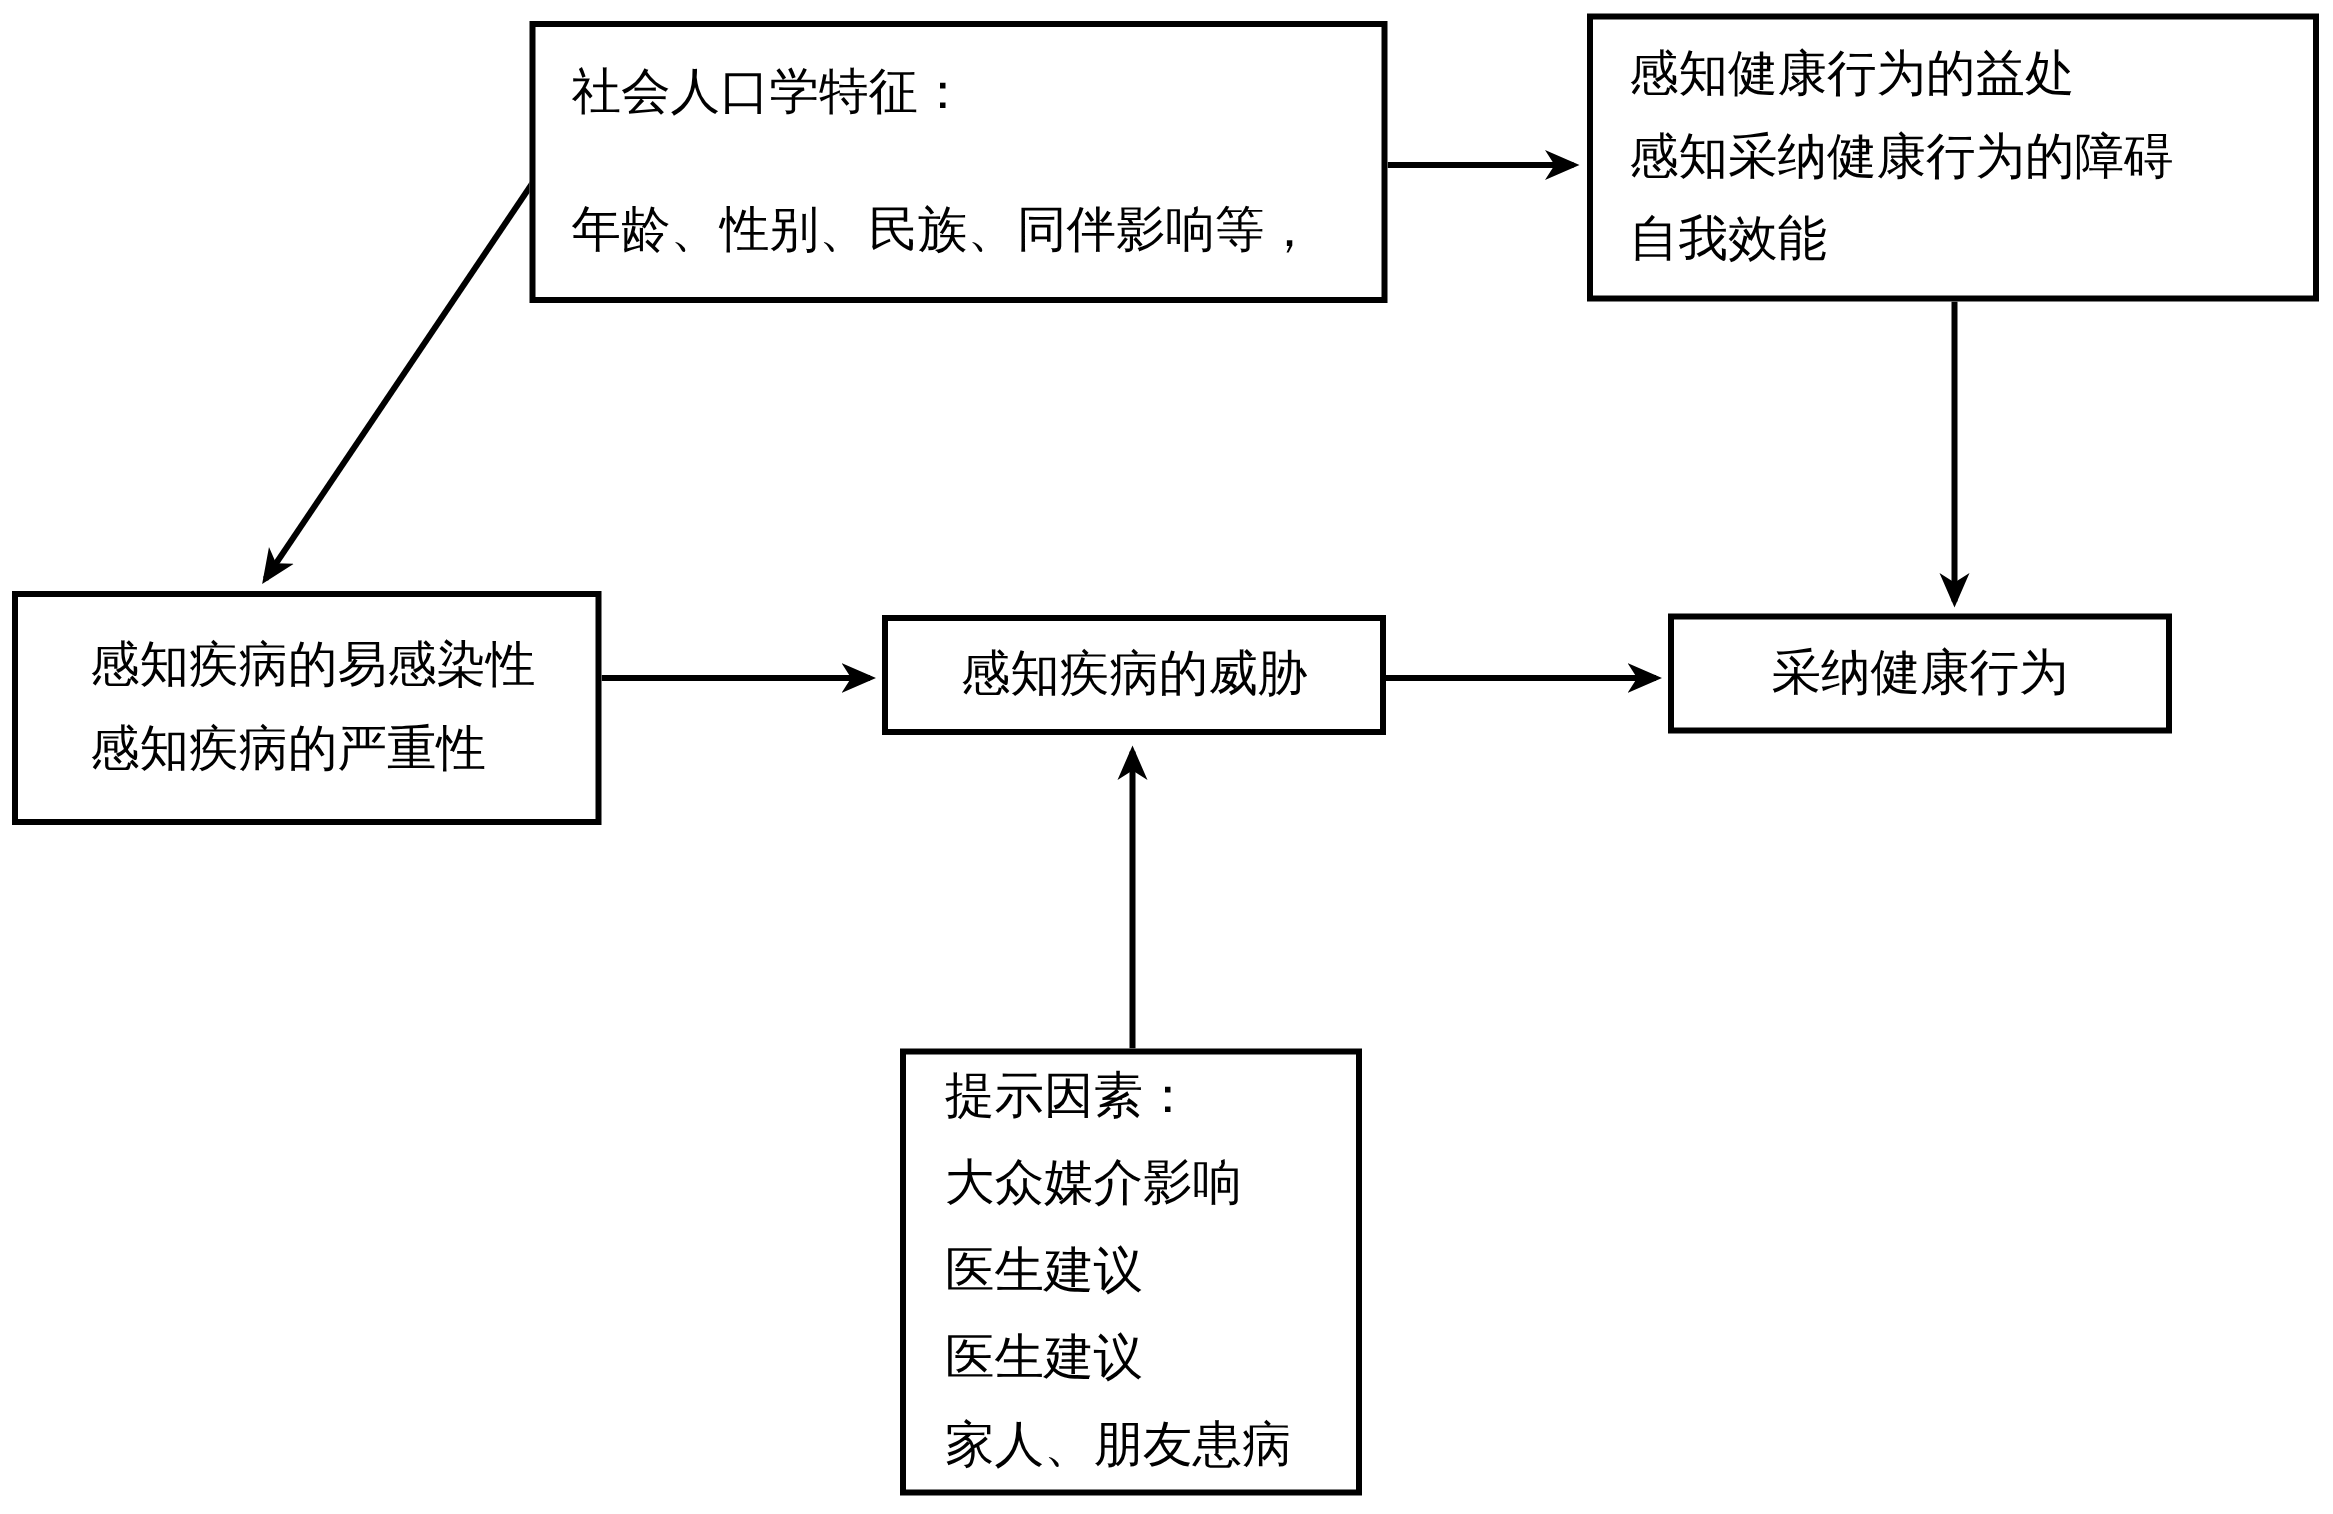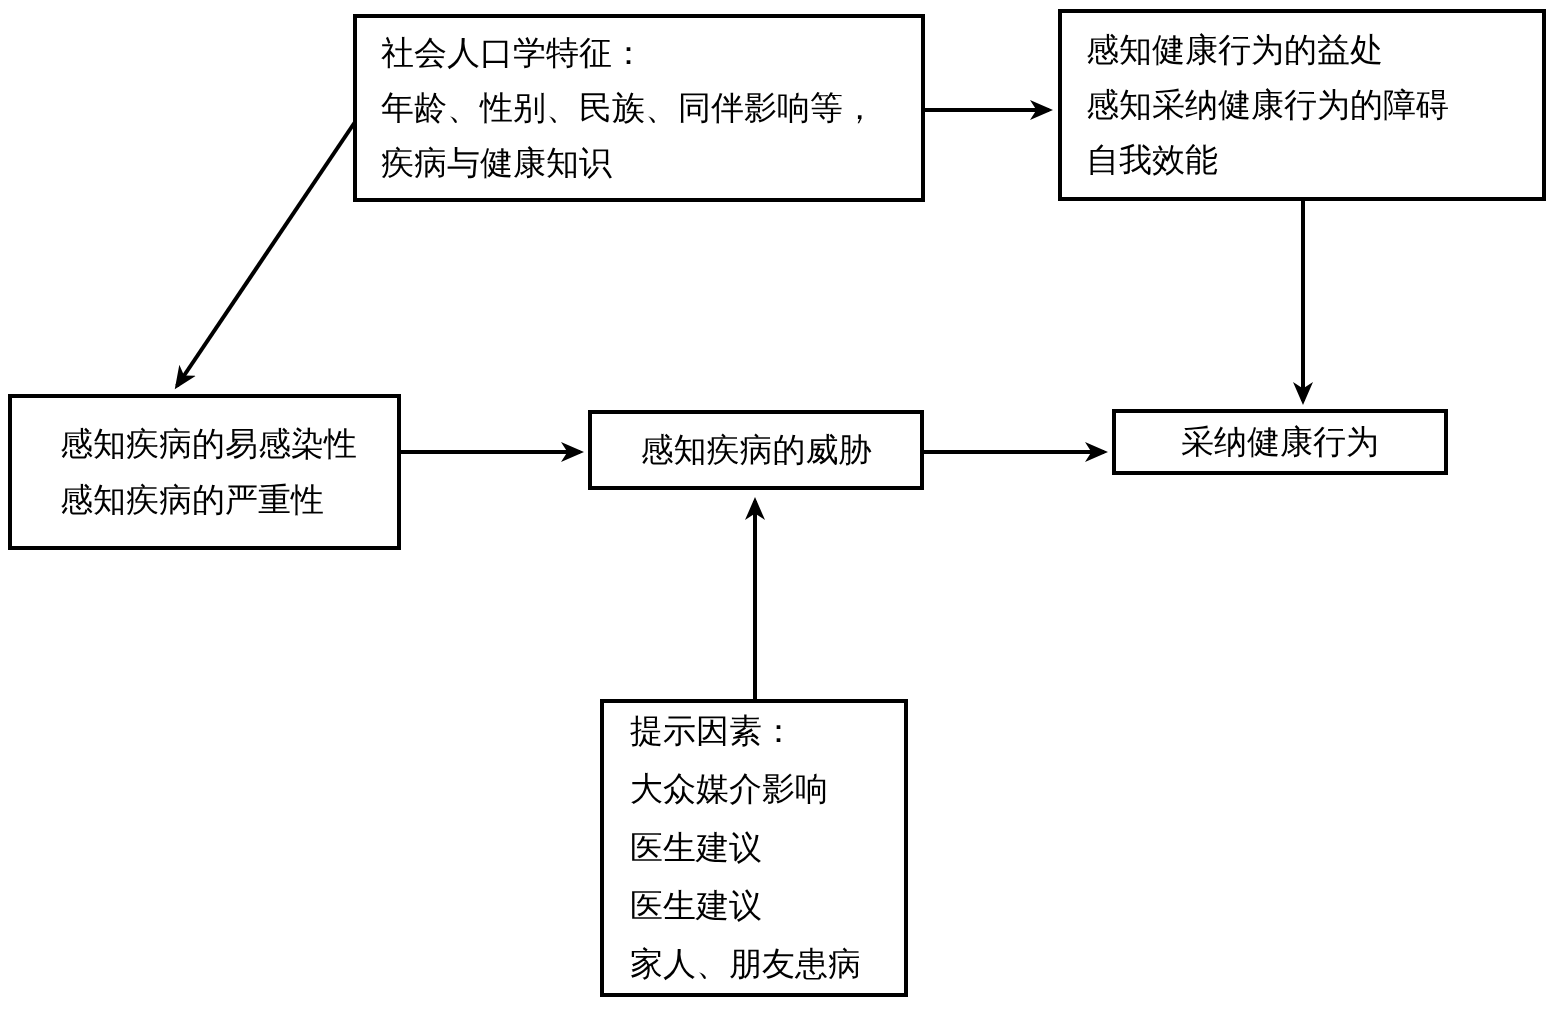--- a/index.html
+++ b/index.html
@@ -29,25 +29,25 @@
     border: 4px solid #000000;
     background: #ffffff;
     display: flex;
     flex-direction: column;
     justify-content: center;
     font-size: 33px;
     line-height: 55px;
     white-space: nowrap;
   }
   .box .line { display: block; }
-  .box-demographics   { left: 353px;  top: 14px;  width: 572px; height: 188px; padding-left: 24px; }
+  .box-demographics   { left: 353px;  top: 14px;  width: 572px; height: 188px; padding-left: 24px; gap: 37px; }
   .box-behavior       { left: 1058px; top: 9px;   width: 488px; height: 192px; padding-left: 24px; }
   .box-disease        { left: 8px;    top: 394px; width: 393px; height: 156px; padding-left: 48px; line-height: 56px; }
   .box-threat         { left: 588px;  top: 410px; width: 336px; height: 80px;  align-items: center; }
-  .box-adoption       { left: 1112px; top: 409px; width: 336px; height: 66px;  align-items: center; text-align: right; }
+  .box-adoption       { left: 1112px; top: 409px; width: 336px; height: 80px;  align-items: center; text-align: right; }
   .box-cues           { left: 600px;  top: 699px; width: 308px; height: 298px; padding-left: 26px; line-height: 57px; justify-content: space-between; }
 </style>
 </head>
 <body>
 
 <div class="canvas">
 
   <svg class="arrows" viewBox="0 0 1555 1009" xmlns="http://www.w3.org/2000/svg">
     <defs>
       <marker id="arrowhead" viewBox="0 0 12 12" refX="9.5" refY="6" markerWidth="6" markerHeight="6" orient="auto-start-reverse">
@@ -58,21 +58,20 @@
     <line x1="925" y1="110" x2="1049" y2="110" stroke="#000000" stroke-width="4" marker-end="url(#arrowhead)"></line>
     <line x1="1303" y1="201" x2="1303" y2="401" stroke="#000000" stroke-width="4" marker-end="url(#arrowhead)"></line>
     <line x1="401" y1="452" x2="580" y2="452" stroke="#000000" stroke-width="4" marker-end="url(#arrowhead)"></line>
     <line x1="924" y1="452" x2="1104" y2="452" stroke="#000000" stroke-width="4" marker-end="url(#arrowhead)"></line>
     <line x1="755" y1="699" x2="755" y2="501" stroke="#000000" stroke-width="4" marker-end="url(#arrowhead)"></line>
   </svg>
 
   <div class="box box-demographics">
     <span class="line">社会人口学特征：</span>
     <span class="line">年龄、性别、民族、同伴影响等，</span>
-    <span class="line">疾病与健康知识</span>
   </div>
 
   <div class="box box-behavior">
     <span class="line">感知健康行为的益处</span>
     <span class="line">感知采纳健康行为的障碍</span>
     <span class="line">自我效能</span>
   </div>
 
   <div class="box box-disease">
     <span class="line">感知疾病的易感染性</span>

